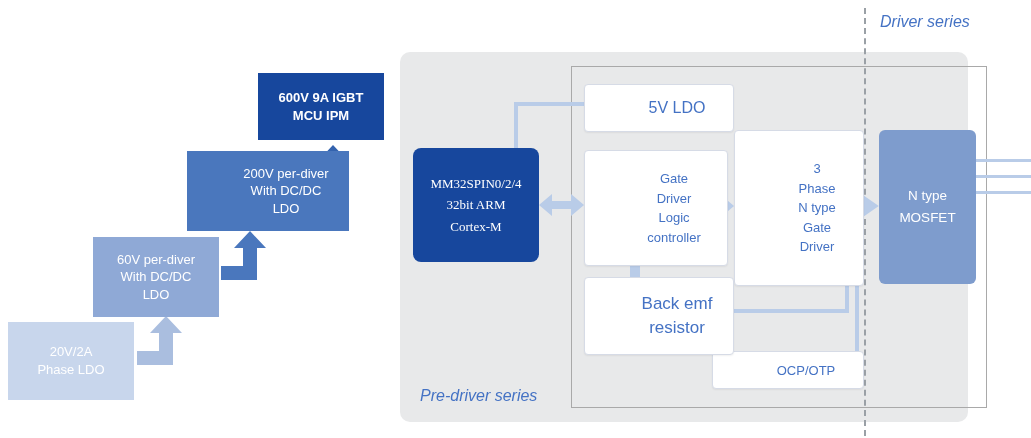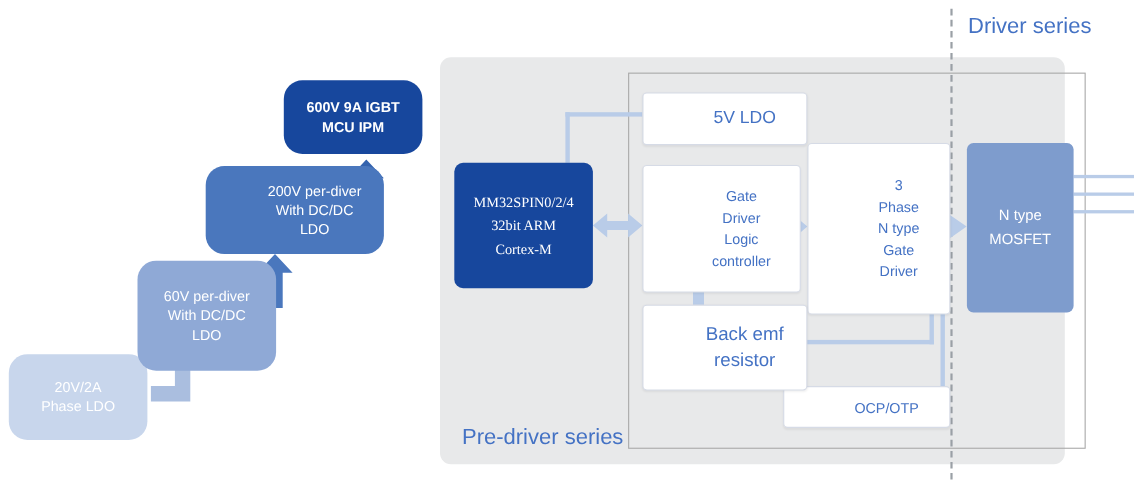--- a/index.html
+++ b/index.html
@@ -3,47 +3,47 @@
 <meta charset="utf-8">
 <style>
   html,body { margin:0; padding:0; background:#ffffff; }
   #canvas {
     position:relative; width:1031px; height:438px; overflow:hidden;
     background:#ffffff;
     font-family:"Liberation Sans", sans-serif;
   }
   
   .step {
-    position:absolute; width:126px; border-radius:17px; color:#ffffff;
+    position:absolute; width:126px; border-radius:0; color:#ffffff;
     display:flex; align-items:center; justify-content:center; text-align:center;
     white-space:pre-line; font-size:13px; line-height:1.35; z-index:4;
   }
   .step1 { left:8px;   top:322px; height:78px; background:var(--lightest_blue); }
-  .step2 { left:93px;  top:237px; height:100px; background:var(--light_blue);margin-left:32px; }
+  .step2 { left:93px;  top:237px; height:80px; background:var(--light_blue); }
   .step3 { left:187px; top:151px; height:80px; background:var(--medium_blue);padding-left:36px; }
   .step4 { left:258px; top:73px;  height:67px; background:var(--dark_blue); font-weight:bold; }
   .l-arrow { position:absolute; width:60px; height:60px; z-index:3; }
   .sa1 polygon { fill:var(--step_arrow_1); }
   .sa2 polygon { fill:var(--step_arrow_2); }
   .sa3 polygon { fill:var(--step_arrow_3); }
 
   
   .panel {
     position:absolute; left:400px; top:52px; width:568px; height:370px;
     background:var(--panel_gray); border-radius:10px; z-index:1;
   }
   .frame {
     position:absolute; left:571px; top:66px; width:414px; height:340px;
     border:1.5px solid var(--frame_gray); z-index:2;
   }
   .divider {
     position:absolute; left:864px; top:8px; height:428px; width:0;
     border-left:2px dashed var(--dash_gray); z-index:2;
   }
-  .series-label { position:absolute; color:var(--text_blue); font-size:20px; z-index:4; }
+  .series-label { position:absolute; color:var(--text_blue); font-size:16px; z-index:4;font-style:italic; }
   .driver-lbl { left:880px; top:13px; }
   .pre-lbl    { left:420px; top:387px; }
 
   .box-white {
     position:absolute; background:#ffffff; border:1px solid #d6dbe6; border-radius:4px;
     color:var(--text_blue); display:flex; align-items:center; justify-content:center;
     text-align:center; white-space:pre-line; z-index:4;
     box-shadow:0 1px 2px rgba(0,0,0,0.06);
     padding-left:36px;
   }

